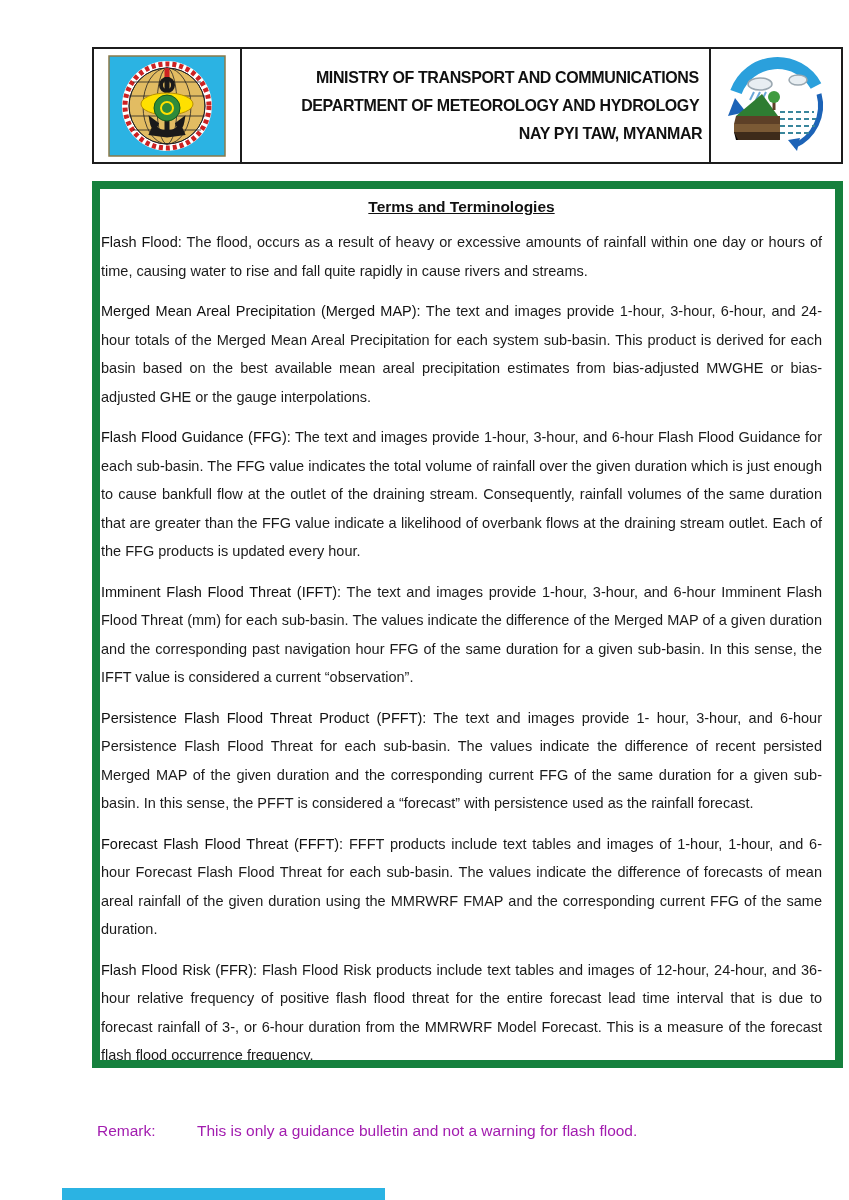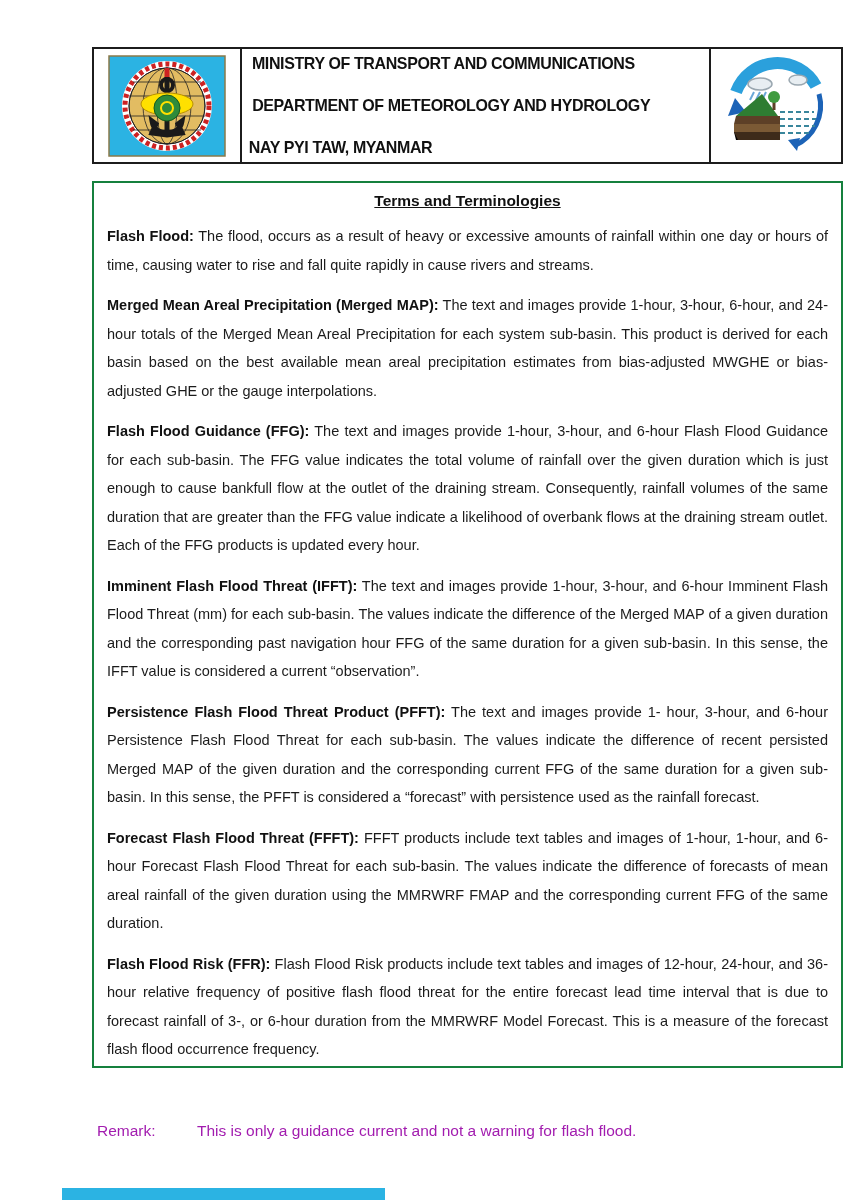--- a/index.html
+++ b/index.html
@@ -13,43 +13,43 @@
   
   .header-box{
     position:absolute;left:92px;top:47px;width:751px;height:117px;
     border:2px solid #1c1c1c;box-sizing:border-box;
     display:grid;grid-template-columns:148px 1fr 132px;
   }
   .header-cell{display:flex;align-items:center;justify-content:center;box-sizing:border-box;}
   .header-cell.left{border-right:2px solid #1c1c1c;}
   .header-cell.right{border-left:2px solid #1c1c1c;}
   .header-center{
-    display:flex;flex-direction:column;align-items:flex-start;justify-content:center;
-    gap:23px;padding:2px 4px;
+    display:flex;flex-direction:column;align-items:flex-end;justify-content:center;
+    gap:9px;padding:2px 4px;
   }
   .header-line{
     font-weight:bold;font-size:16.5px;letter-spacing:-0.4px;color:#111;
     white-space:nowrap;transform:scaleX(0.97);
   }
 
   
   .content-box{
     position:absolute;left:92px;top:181px;width:751px;height:887px;
-    border:2px solid #15803d;box-sizing:border-box;
-    padding:7px 13px 0 13px;overflow:hidden;
+    border:8px solid #15803d;box-sizing:border-box;
+    padding:7px 13px 0 1px;overflow:hidden;
   }
   .doc-title{
     text-align:center;font-weight:bold;font-size:15.5px;
     text-decoration:underline;margin:2px 0 4px 0;color:#111;
   }
   .para{
     font-size:14.5px;line-height:28.5px;text-align:justify;
     margin:12px 0;color:#1b1b1b;
   }
-  .para .term{font-weight:bold;color:#111;}
+  .para .term{font-weight:normal;color:#111;}
 
   
   .remark{
     position:absolute;left:97px;top:1122px;width:720px;
     font-size:15.5px;color:#a21caf;display:flex;
   }
   .remark-label{width:100px;flex:0 0 100px;}
 
   
   .footer-bar{
@@ -136,18 +136,18 @@
     <p class="para"><b class="term">Persistence Flash Flood Threat Product (PFFT):</b><span> The text and images provide 1- hour, 3-hour, and 6-hour Persistence Flash Flood Threat for each sub-basin. The values indicate the difference of recent persisted Merged MAP of the given duration and the corresponding current FFG of the same duration for a given sub-basin. In this sense, the PFFT is considered a “forecast” with persistence used as the rainfall forecast.</span></p>
 
     <p class="para"><b class="term">Forecast Flash Flood Threat (FFFT):</b><span> FFFT products include text tables and images of 1-hour, 1-hour, and 6-hour Forecast Flash Flood Threat for each sub-basin. The values indicate the difference of forecasts of mean areal rainfall of the given duration using the MMRWRF FMAP and the corresponding current FFG of the same duration.</span></p>
 
     <p class="para"><b class="term">Flash Flood Risk (FFR):</b><span> Flash Flood Risk products include text tables and images of 12-hour, 24-hour, and 36-hour relative frequency of positive flash flood threat for the entire forecast lead time interval that is due to forecast rainfall of 3-, or 6-hour duration from the MMRWRF Model Forecast. This is a measure of the forecast flash flood occurrence frequency.</span></p>
 
   </div>
 
   <div class="remark">
     <span class="remark-label">Remark:</span>
-    <span class="remark-text">This is only a guidance current and not a warning for flash flood.</span>
+    <span class="remark-text">This is only a guidance bulletin and not a warning for flash flood.</span>
   </div>
 
   <div class="footer-bar" style="background: rgb(43, 179, 227);"></div>
 
 </div>
 
 </body></html>

